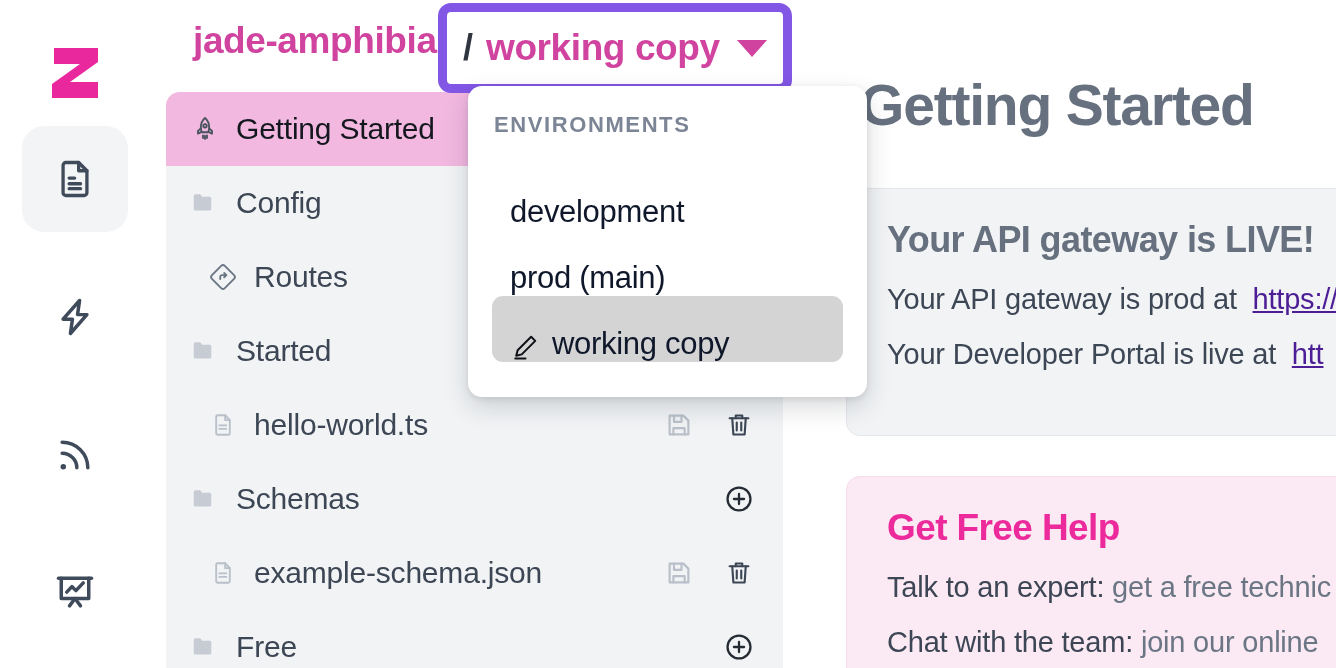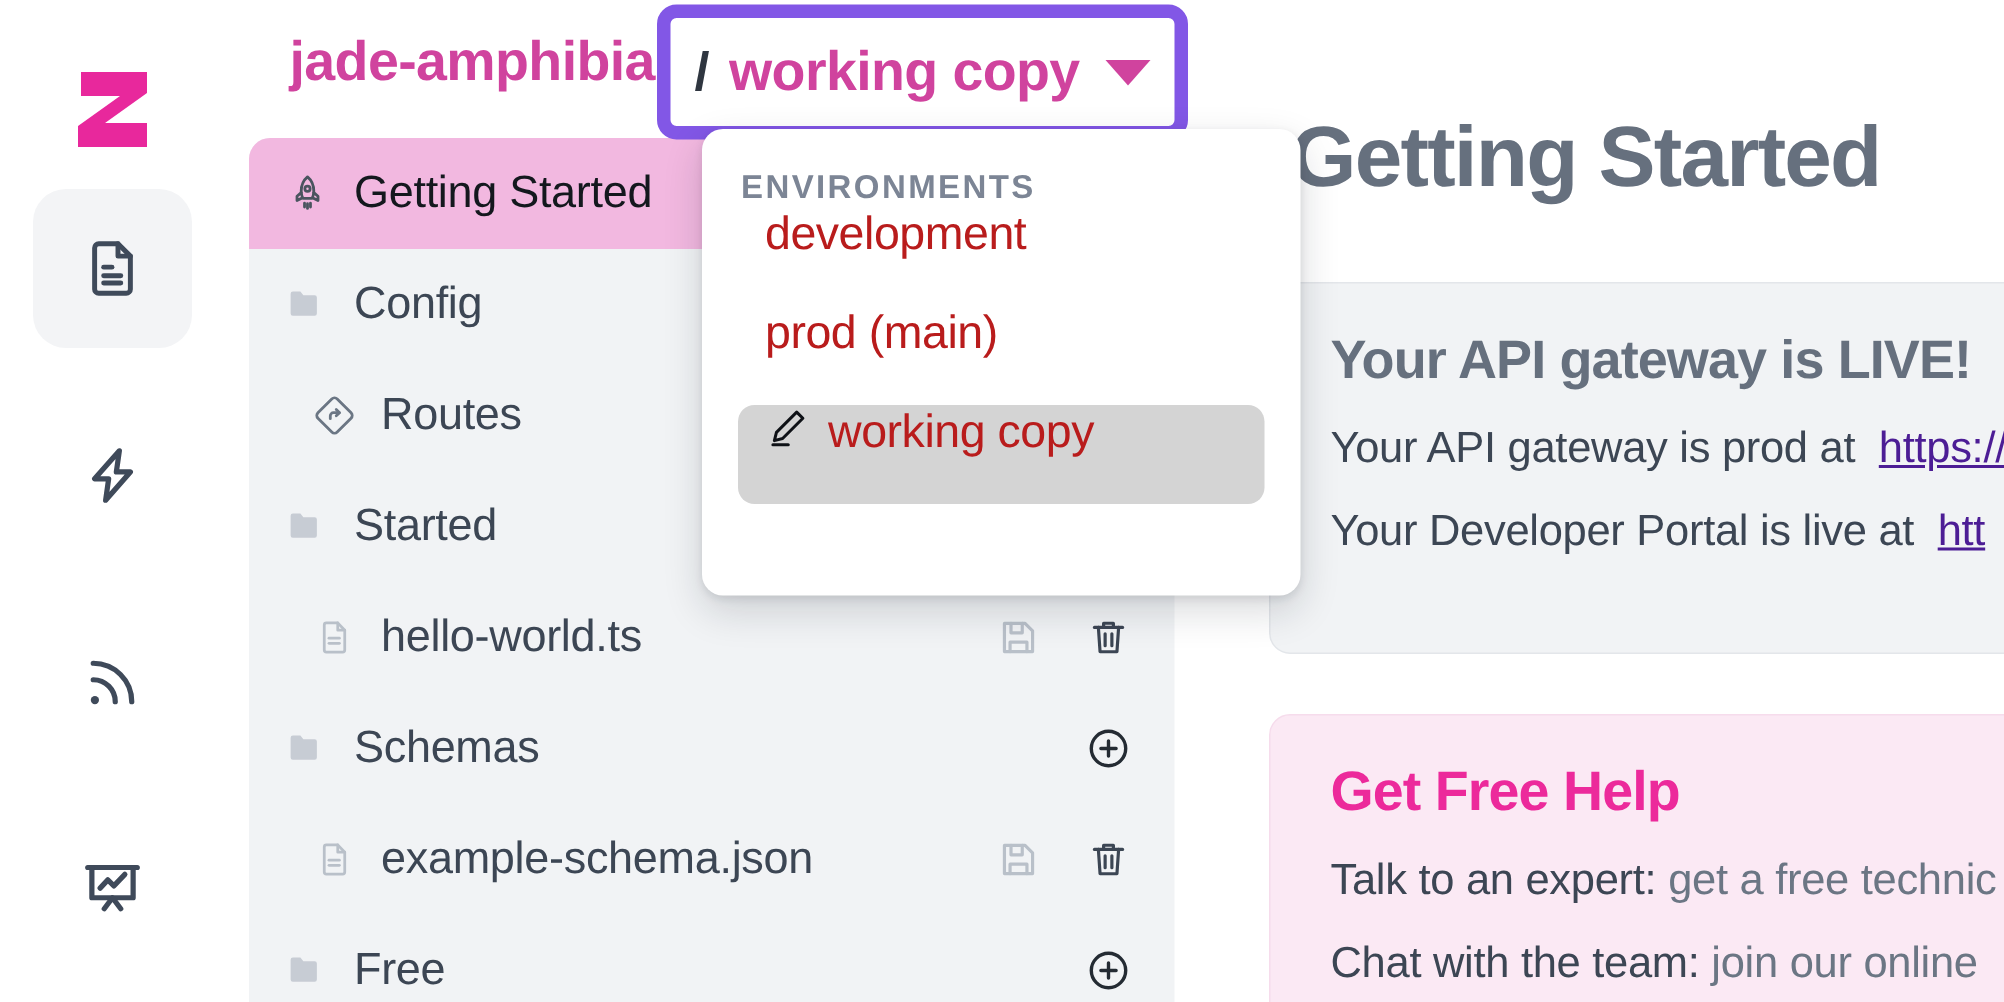--- a/index.html
+++ b/index.html
@@ -110,28 +110,29 @@
     border-radius: 14px;
     box-shadow: 0 10px 26px rgba(20,25,35,.16), 0 2px 6px rgba(20,25,35,.10);
     z-index: 8;
     padding: 26px 24px 22px 24px;
   }
   .dd-head {
     font-size: 22px; font-weight: 600;
     letter-spacing: 1.6px;
     color: #7c8595;
     padding-left: 2px;
+    margin-bottom: 26px;
   }
   .dd-item {
     height: 66px;
-    display: flex; align-items: flex-start; gap: 12px;
+    display: flex; align-items: flex-end; gap: 12px;
     padding: 0 18px;
     border-radius: 11px;
     font-size: 31px;
-    color: #b91c1c;
+    color: #0f172a;
     letter-spacing: -0.3px;
     white-space: nowrap;
   }
   .dd-item.selected { background: #d4d4d4; }
   .dd-item .ed-icon { display:flex; align-items:center; color:#0e1116; }
 
   
   .main {
     position: absolute; left: 800px; top: 0;
     width: 536px; height: 668px;

